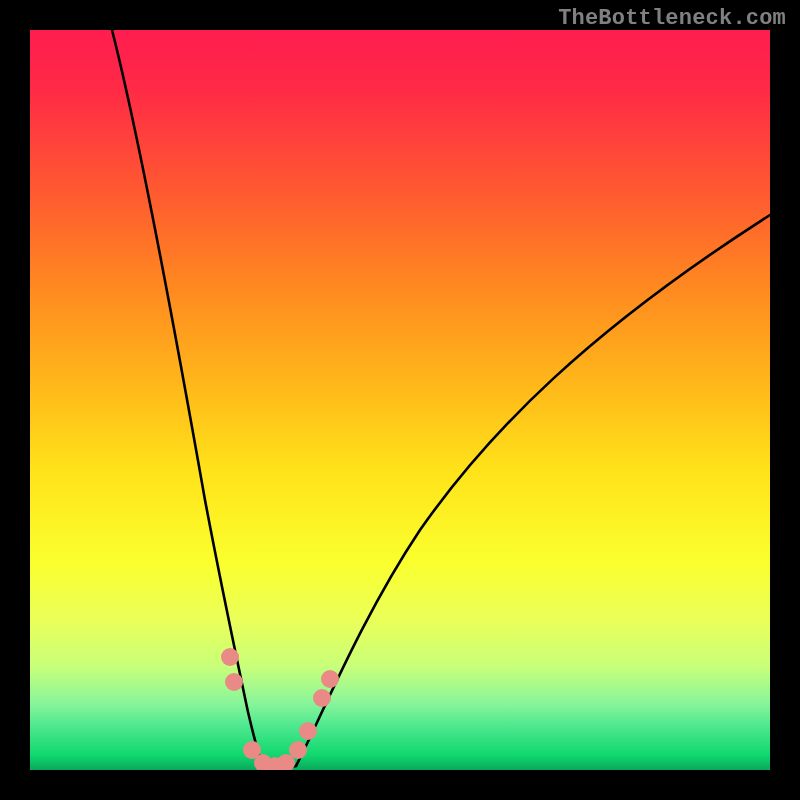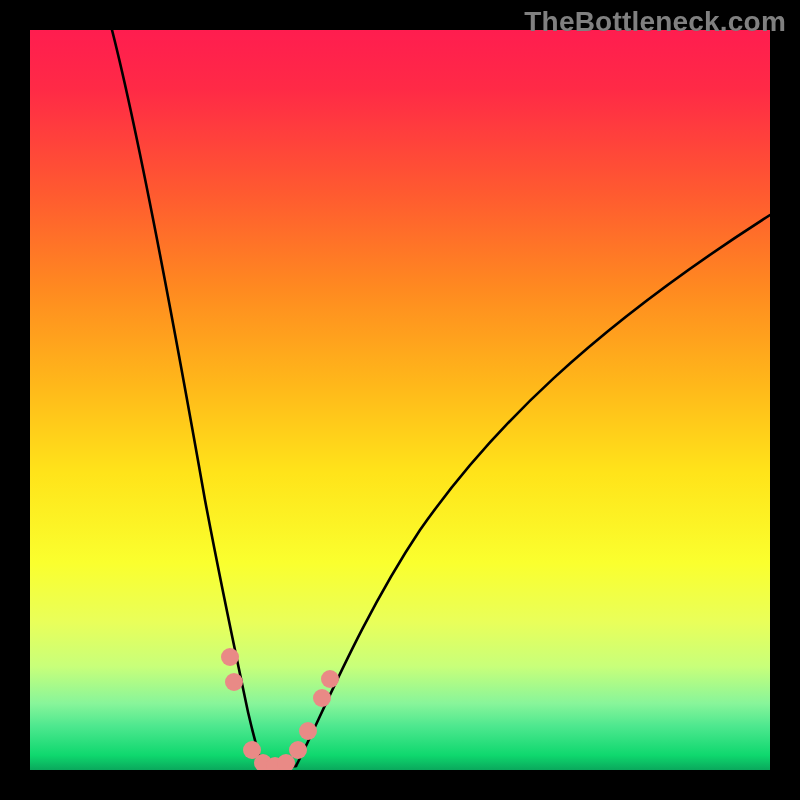--- a/index.html
+++ b/index.html
@@ -47,26 +47,27 @@
     inset: 0;
     width: 740px;
     height: 740px;
     pointer-events: none;
   }
   .watermark {
     position: absolute;
     top: 6px;
     right: 14px;
     color: #808080;
-    font-size: 28px;
+    font-size: 22px;
     font-weight: 600;
     letter-spacing: 0.2px;
     text-shadow: 0 0 1px rgba(0,0,0,.2);
     pointer-events: none;
     user-select: none;
+    font-family: Liberation Mono, monospace;
   }
 </style>
 </head>
 <body>
 
 <div class="stage">
 
   <div class="panel">
 
     <svg class="curve-svg" viewBox="0 0 740 740" preserveAspectRatio="none">

